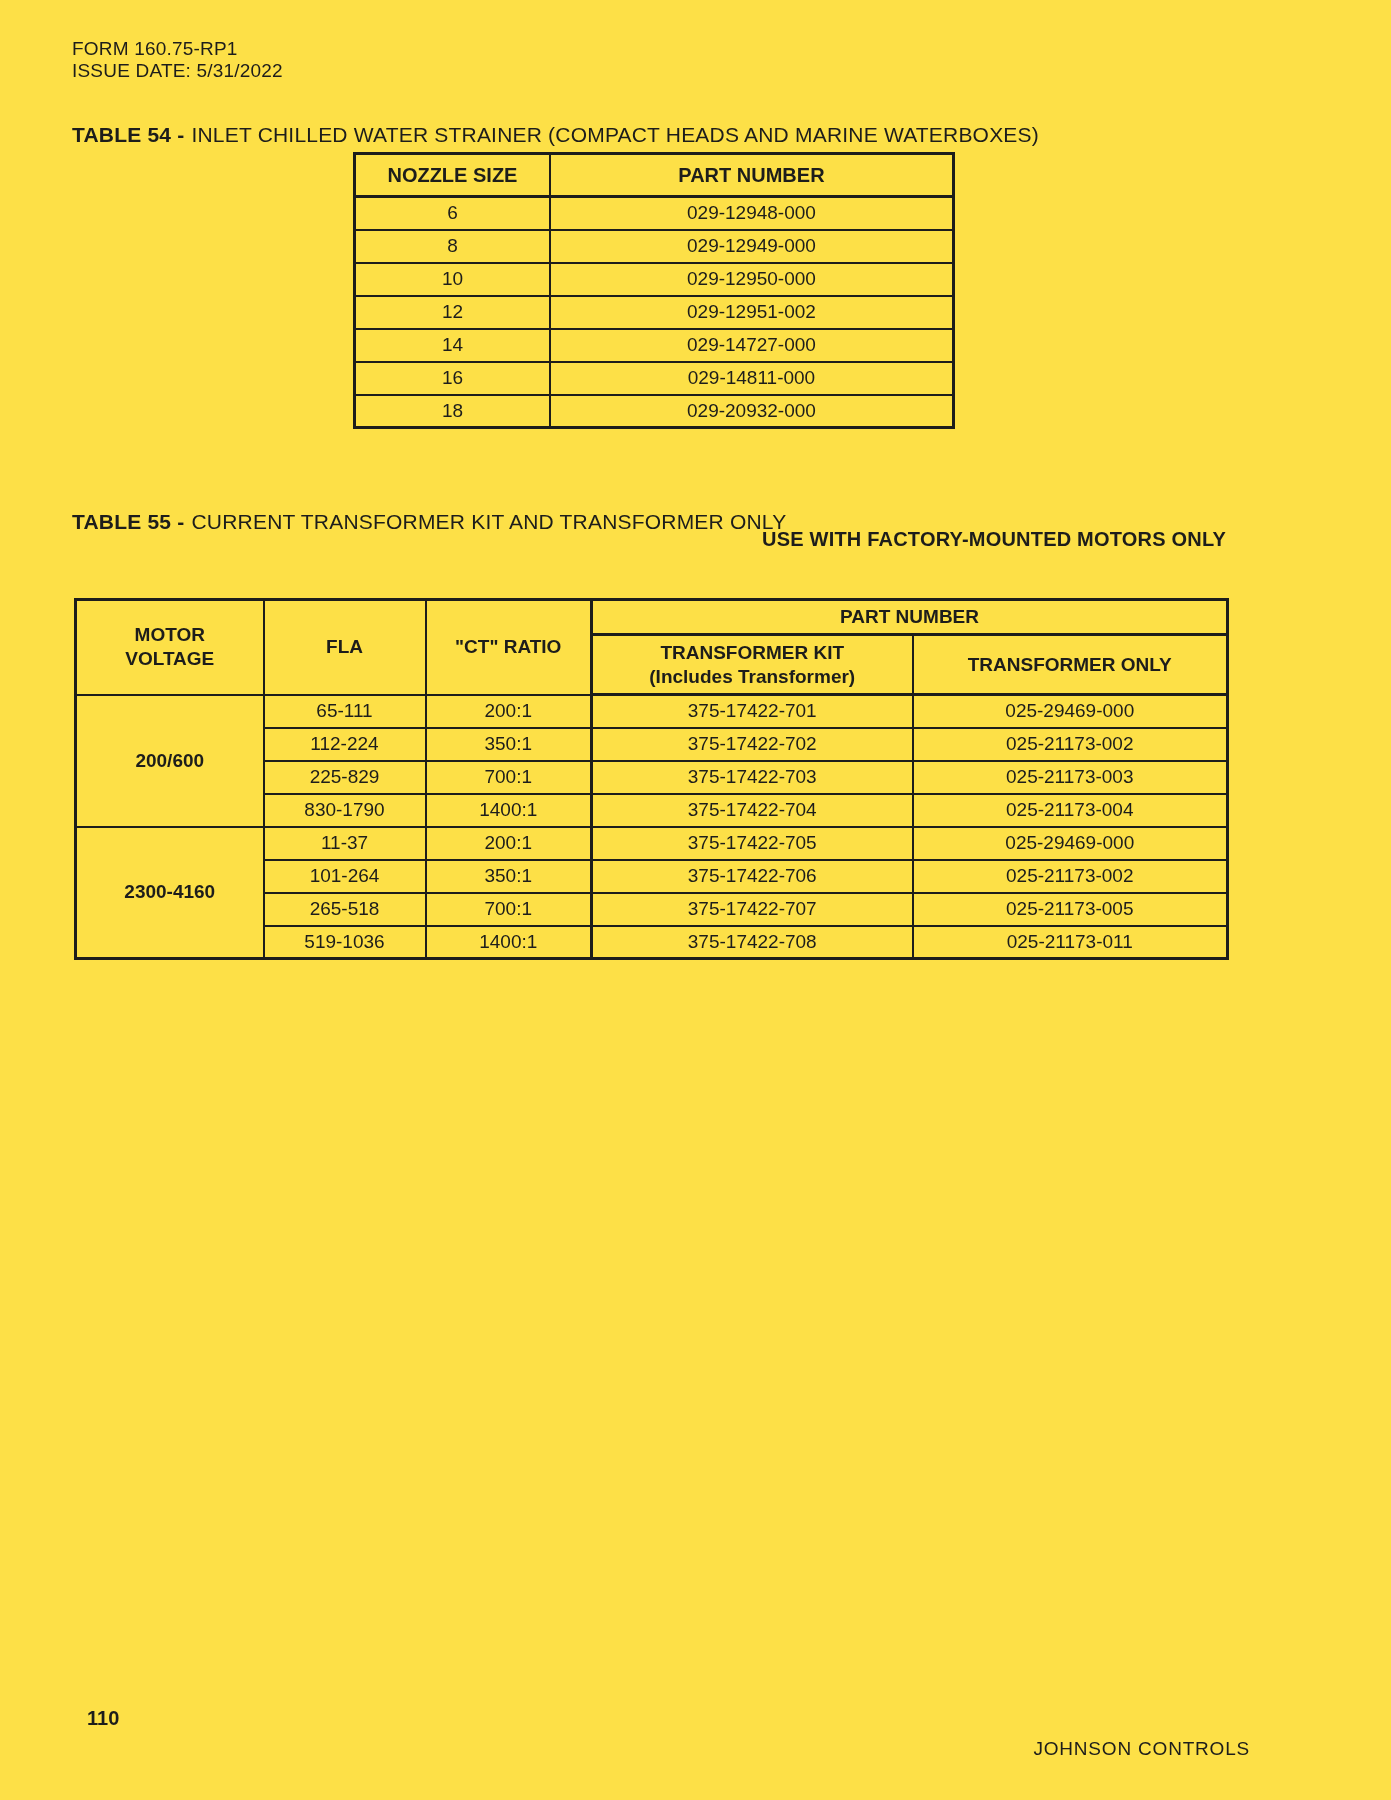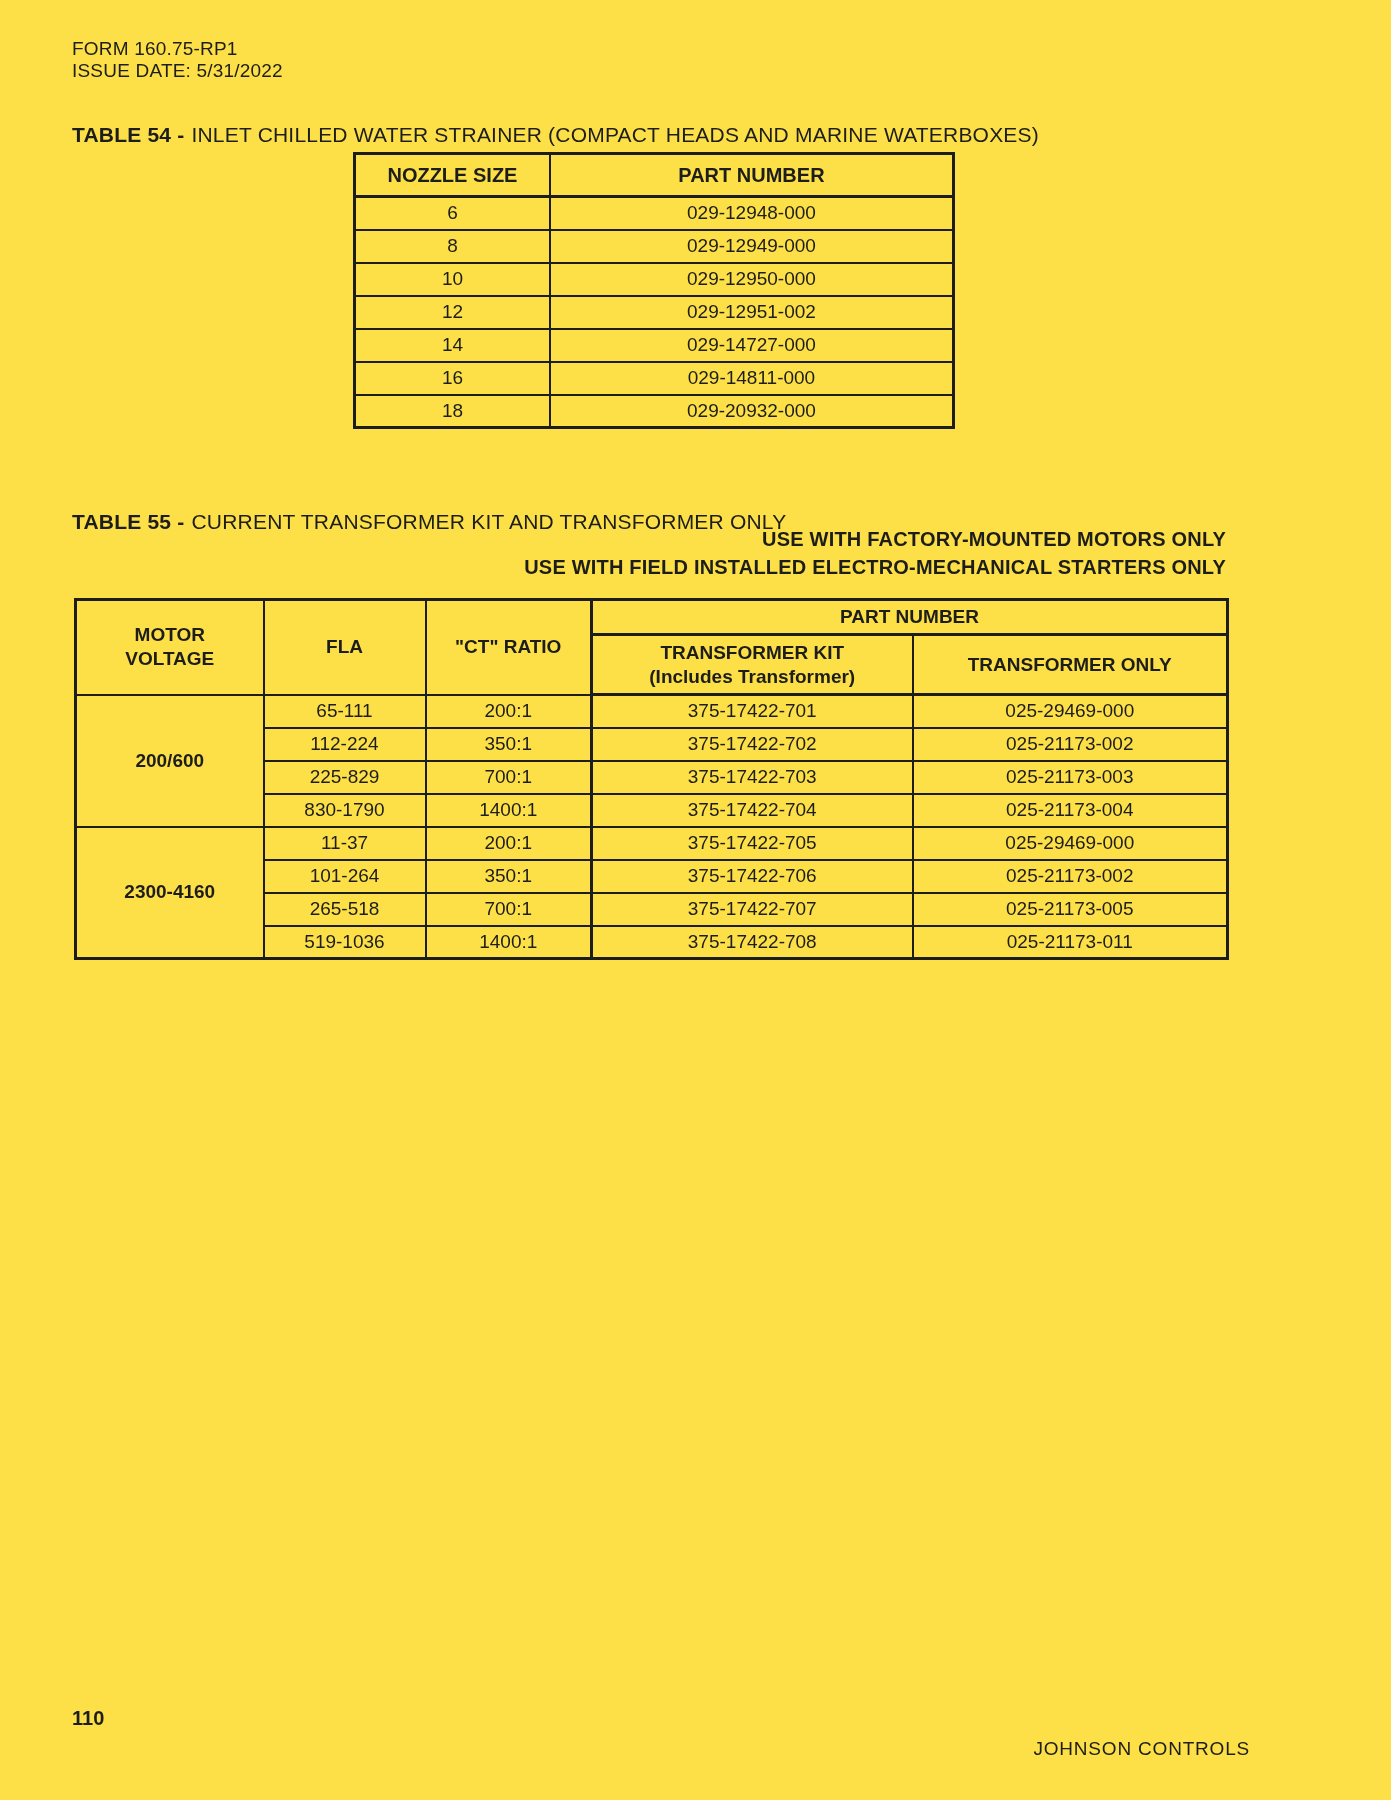--- a/index.html
+++ b/index.html
@@ -114,21 +114,21 @@
   
   .doc-footer {
     position: absolute;
     left: 72px;
     right: 141px;
     top: 1707px;
     height: 24px;
   }
   .page-num {
     position: absolute;
-    left: 0;
+    left: 15px;
     top: 0;
     font-size: 20px;
     font-weight: bold;
   }
   .company {
     position: absolute;
     right: 0;
     top: 1px;
     font-size: 19px;
     letter-spacing: 0.8px;
@@ -187,21 +187,20 @@
       </tr>
     </tbody>
   </table>
 
   <div class="tbl-title t55-title">
     <span class="title-label">TABLE 55 -</span><span>CURRENT TRANSFORMER KIT AND TRANSFORMER ONLY</span>
   </div>
 
   <div class="t55-subtitles">
     <div>USE WITH FACTORY-MOUNTED MOTORS ONLY</div>
-    <div>USE WITH FIELD INSTALLED ELECTRO-MECHANICAL STARTERS ONLY</div>
   </div>
 
   <table class="t55">
     <colgroup>
       <col style="width:188px">
       <col style="width:162px">
       <col style="width:166px">
       <col style="width:321px">
       <col style="width:315px">
     </colgroup>

